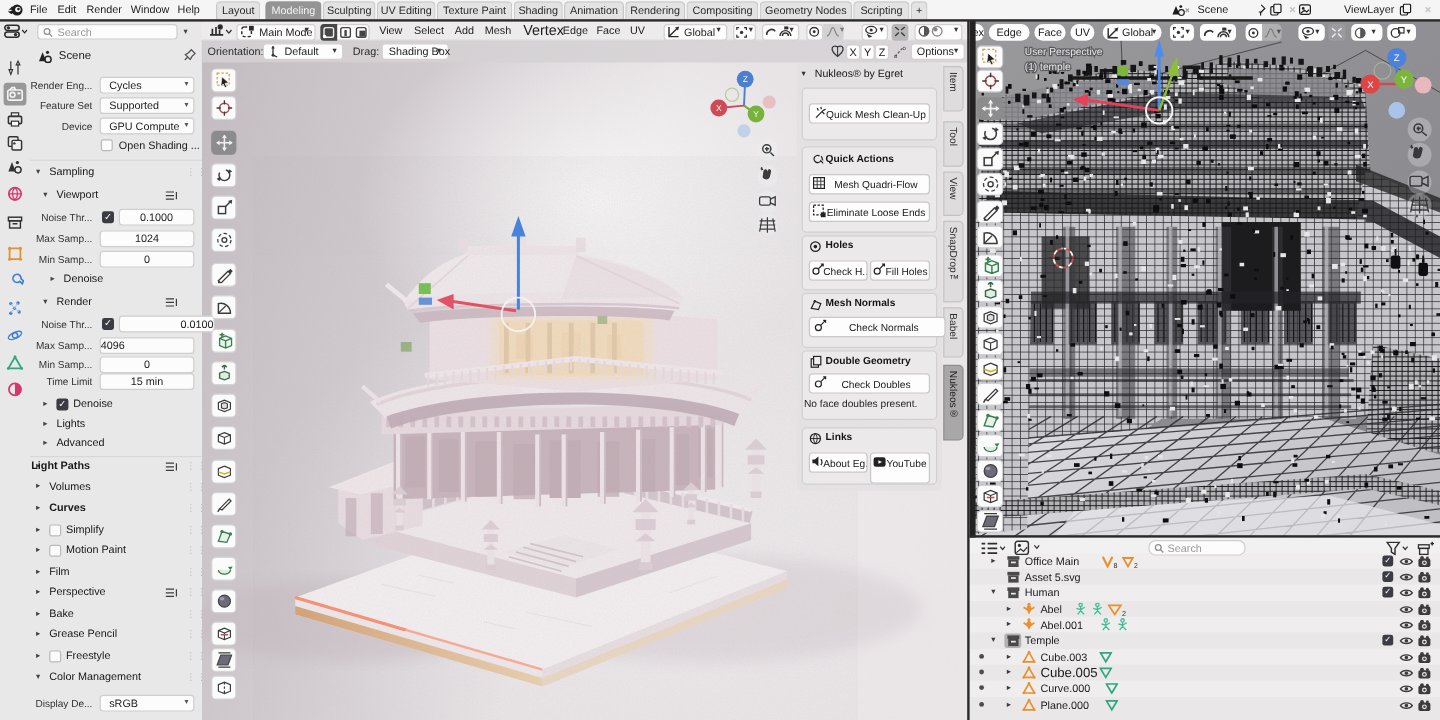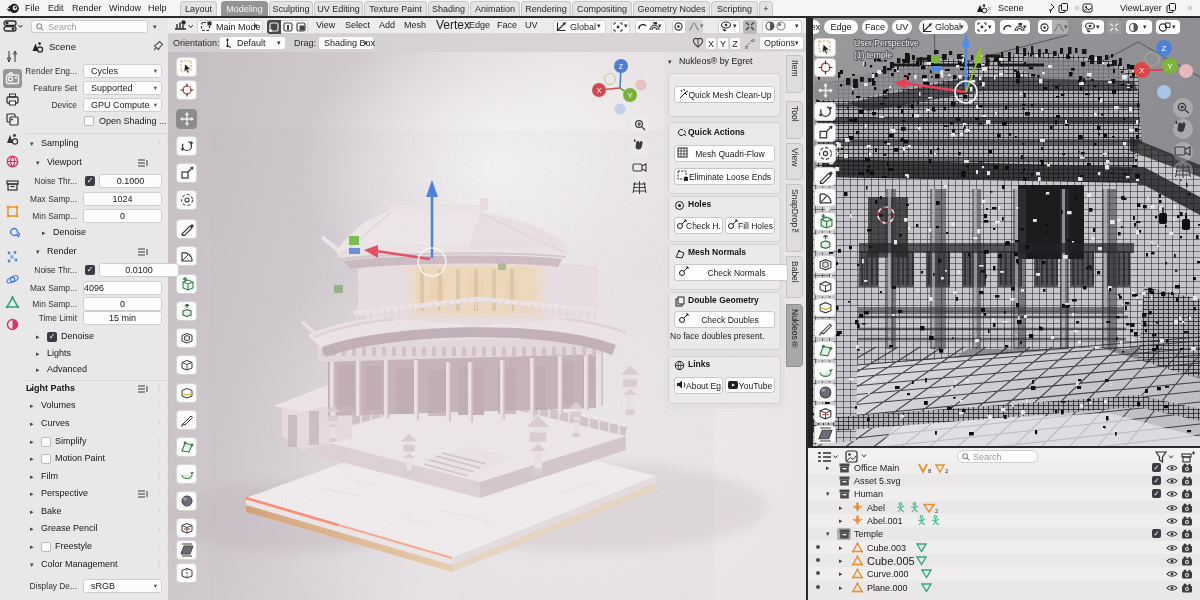--- a/index.html
+++ b/index.html
@@ -290,21 +290,21 @@
 <div class="abs" style="left:42px;top:226px;font-size:7px;color:#444;z-index:12;line-height:13px">▸</div>
 <div class="abs" style="left:53px;top:226px;font-size:9px;font-weight:normal;color:#161616;z-index:12;line-height:13px">Denoise</div>
 <div class="abs" style="left:36px;top:245px;font-size:7px;color:#444;z-index:12;line-height:13px">▾</div>
 <div class="abs" style="left:47px;top:245px;font-size:9px;font-weight:normal;color:#161616;z-index:12;line-height:13px">Render</div>
 <svg class="abs" style="left:138px;top:248px;z-index:12" width="10" height="8" viewBox="0 0 10 8">
       <path d="M0 1 h7 M0 4 h7 M0 7 h7" stroke="#3c3c3c"></path>
       <path d="M9 1 v6" stroke="#3c3c3c"></path>
     </svg>
 <div class="plabel abs" style="left:25px;top:263px;width:52px;z-index:12">Noise Thr...</div>
 <div class="chk abs" style="left:85px;top:265px;z-index:12">✓</div>
-<div class="pfield abs" style="left:99px;top:263px;width:80px;text-align:center;z-index:12">0.0100</div>
+<div class="pfield abs" style="left:99px;top:263px;width:80px;text-align:right;z-index:12">0.0100</div>
 <div class="plabel abs" style="left:25px;top:281px;width:52px;z-index:12">Max Samp...</div>
 <div class="pfield abs" style="left:83px;top:281px;width:79px;text-align:left;z-index:12">4096</div>
 <div class="plabel abs" style="left:25px;top:297px;width:52px;z-index:12">Min Samp...</div>
 <div class="pfield abs" style="left:83px;top:297px;width:79px;text-align:center;z-index:12">0</div>
 <div class="plabel abs" style="left:25px;top:311px;width:52px;z-index:12">Time Limit</div>
 <div class="pfield abs" style="left:83px;top:311px;width:79px;text-align:center;z-index:12">15 min</div>
 <div class="abs" style="left:36px;top:330px;font-size:7px;color:#444;z-index:12;line-height:13px">▸</div>
 <div class="chk abs" style="left:47px;top:332px;z-index:12">✓</div>
 <div class="abs" style="left:61px;top:330px;font-size:9px;font-weight:normal;color:#161616;z-index:12;line-height:13px">Denoise</div>
 <div class="abs" style="left:36px;top:347px;font-size:7px;color:#444;z-index:12;line-height:13px">▸</div>
@@ -316,21 +316,21 @@
 <div class="abs" style="left:26px;top:382px;font-size:9px;font-weight:bold;color:#161616;z-index:12;line-height:13px">Light Paths</div>
 <svg class="abs" style="left:138px;top:385px;z-index:12" width="10" height="8" viewBox="0 0 10 8">
       <path d="M0 1 h7 M0 4 h7 M0 7 h7" stroke="#3c3c3c"></path>
       <path d="M9 1 v6" stroke="#3c3c3c"></path>
     </svg>
 <div class="grip abs" style="left:155px;top:384px;z-index:12">⋮⋮</div>
 <div class="abs" style="left:30px;top:399px;font-size:7px;color:#444;z-index:12;line-height:13px">▸</div>
 <div class="abs" style="left:41px;top:399px;font-size:9px;font-weight:normal;color:#161616;z-index:12;line-height:13px">Volumes</div>
 <div class="grip abs" style="left:155px;top:401px;z-index:12">⋮⋮</div>
 <div class="abs" style="left:30px;top:417px;font-size:7px;color:#444;z-index:12;line-height:13px">▸</div>
-<div class="abs" style="left:41px;top:417px;font-size:9px;font-weight:normal;color:#161616;z-index:12;line-height:13px">Curves</div>
+<div class="abs" style="left:41px;top:417px;font-size:9px;font-weight:bold;color:#161616;z-index:12;line-height:13px">Curves</div>
 <div class="grip abs" style="left:155px;top:419px;z-index:12">⋮⋮</div>
 <div class="abs" style="left:30px;top:435px;font-size:7px;color:#444;z-index:12;line-height:13px">▸</div>
 <div class="chk off abs" style="left:41px;top:437px;z-index:12"></div>
 <div class="abs" style="left:55px;top:435px;font-size:9px;font-weight:normal;color:#161616;z-index:12;line-height:13px">Simplify</div>
 <div class="grip abs" style="left:155px;top:437px;z-index:12">⋮⋮</div>
 <div class="abs" style="left:30px;top:452px;font-size:7px;color:#444;z-index:12;line-height:13px">▸</div>
 <div class="chk off abs" style="left:41px;top:454px;z-index:12"></div>
 <div class="abs" style="left:55px;top:452px;font-size:9px;font-weight:normal;color:#161616;z-index:12;line-height:13px">Motion Paint</div>
 <div class="grip abs" style="left:155px;top:454px;z-index:12">⋮⋮</div>
 <div class="abs" style="left:30px;top:470px;font-size:7px;color:#444;z-index:12;line-height:13px">▸</div>
@@ -954,21 +954,21 @@
 <svg class="abs" style="left:674px;top:360px;z-index:21" width="12" height="12" viewBox="0 0 12 12">
       <circle cx="5.5" cy="5.5" r="4.2" fill="none" stroke="#222"></circle>
       <path d="M1.5 5.5 h8 M5.5 1.5 c-2 2.5 -2 5.5 0 8 M5.5 1.5 c2 2.5 2 5.5 0 8" stroke="#222" fill="none" stroke-width="0.8"></path>
     </svg>
 <div class="nhd abs" style="left:688px;top:359px;z-index:20">Links</div>
 <div class="nbtn abs" style="left:674px;top:377px;width:49px;height:17px;line-height:16px;z-index:20">About Eg...</div>
 <svg class="abs" style="left:676px;top:379px;z-index:21" width="12" height="12" viewBox="0 0 12 12">
       <path d="M1 4 h2 l3 -2.5 v8 l-3 -2.5 h-2 z" fill="#222"></path>
       <path d="M8 3.5 a4 4 0 0 1 0 5" stroke="#222" fill="none"></path>
     </svg>
-<div class="nbtn abs" style="left:725px;top:377px;width:50px;height:16px;line-height:16px;z-index:20">YouTube</div>
+<div class="nbtn abs" style="left:725px;top:377px;width:50px;height:26px;line-height:16px;z-index:20">YouTube</div>
 <svg class="abs" style="left:727px;top:379px;z-index:21" width="12" height="12" viewBox="0 0 12 12">
       <rect x="1" y="2" width="10" height="8" rx="2" fill="#222"></rect>
       <polygon points="5,4.5 8,6 5,7.5" fill="#fff"></polygon>
     </svg>
 <div class="ntab abs" style="top:55px;height:38px">
       <span>Item</span>
     </div>
 <div class="ntab abs" style="top:101px;height:38px">
       <span>Tool</span>
     </div>

